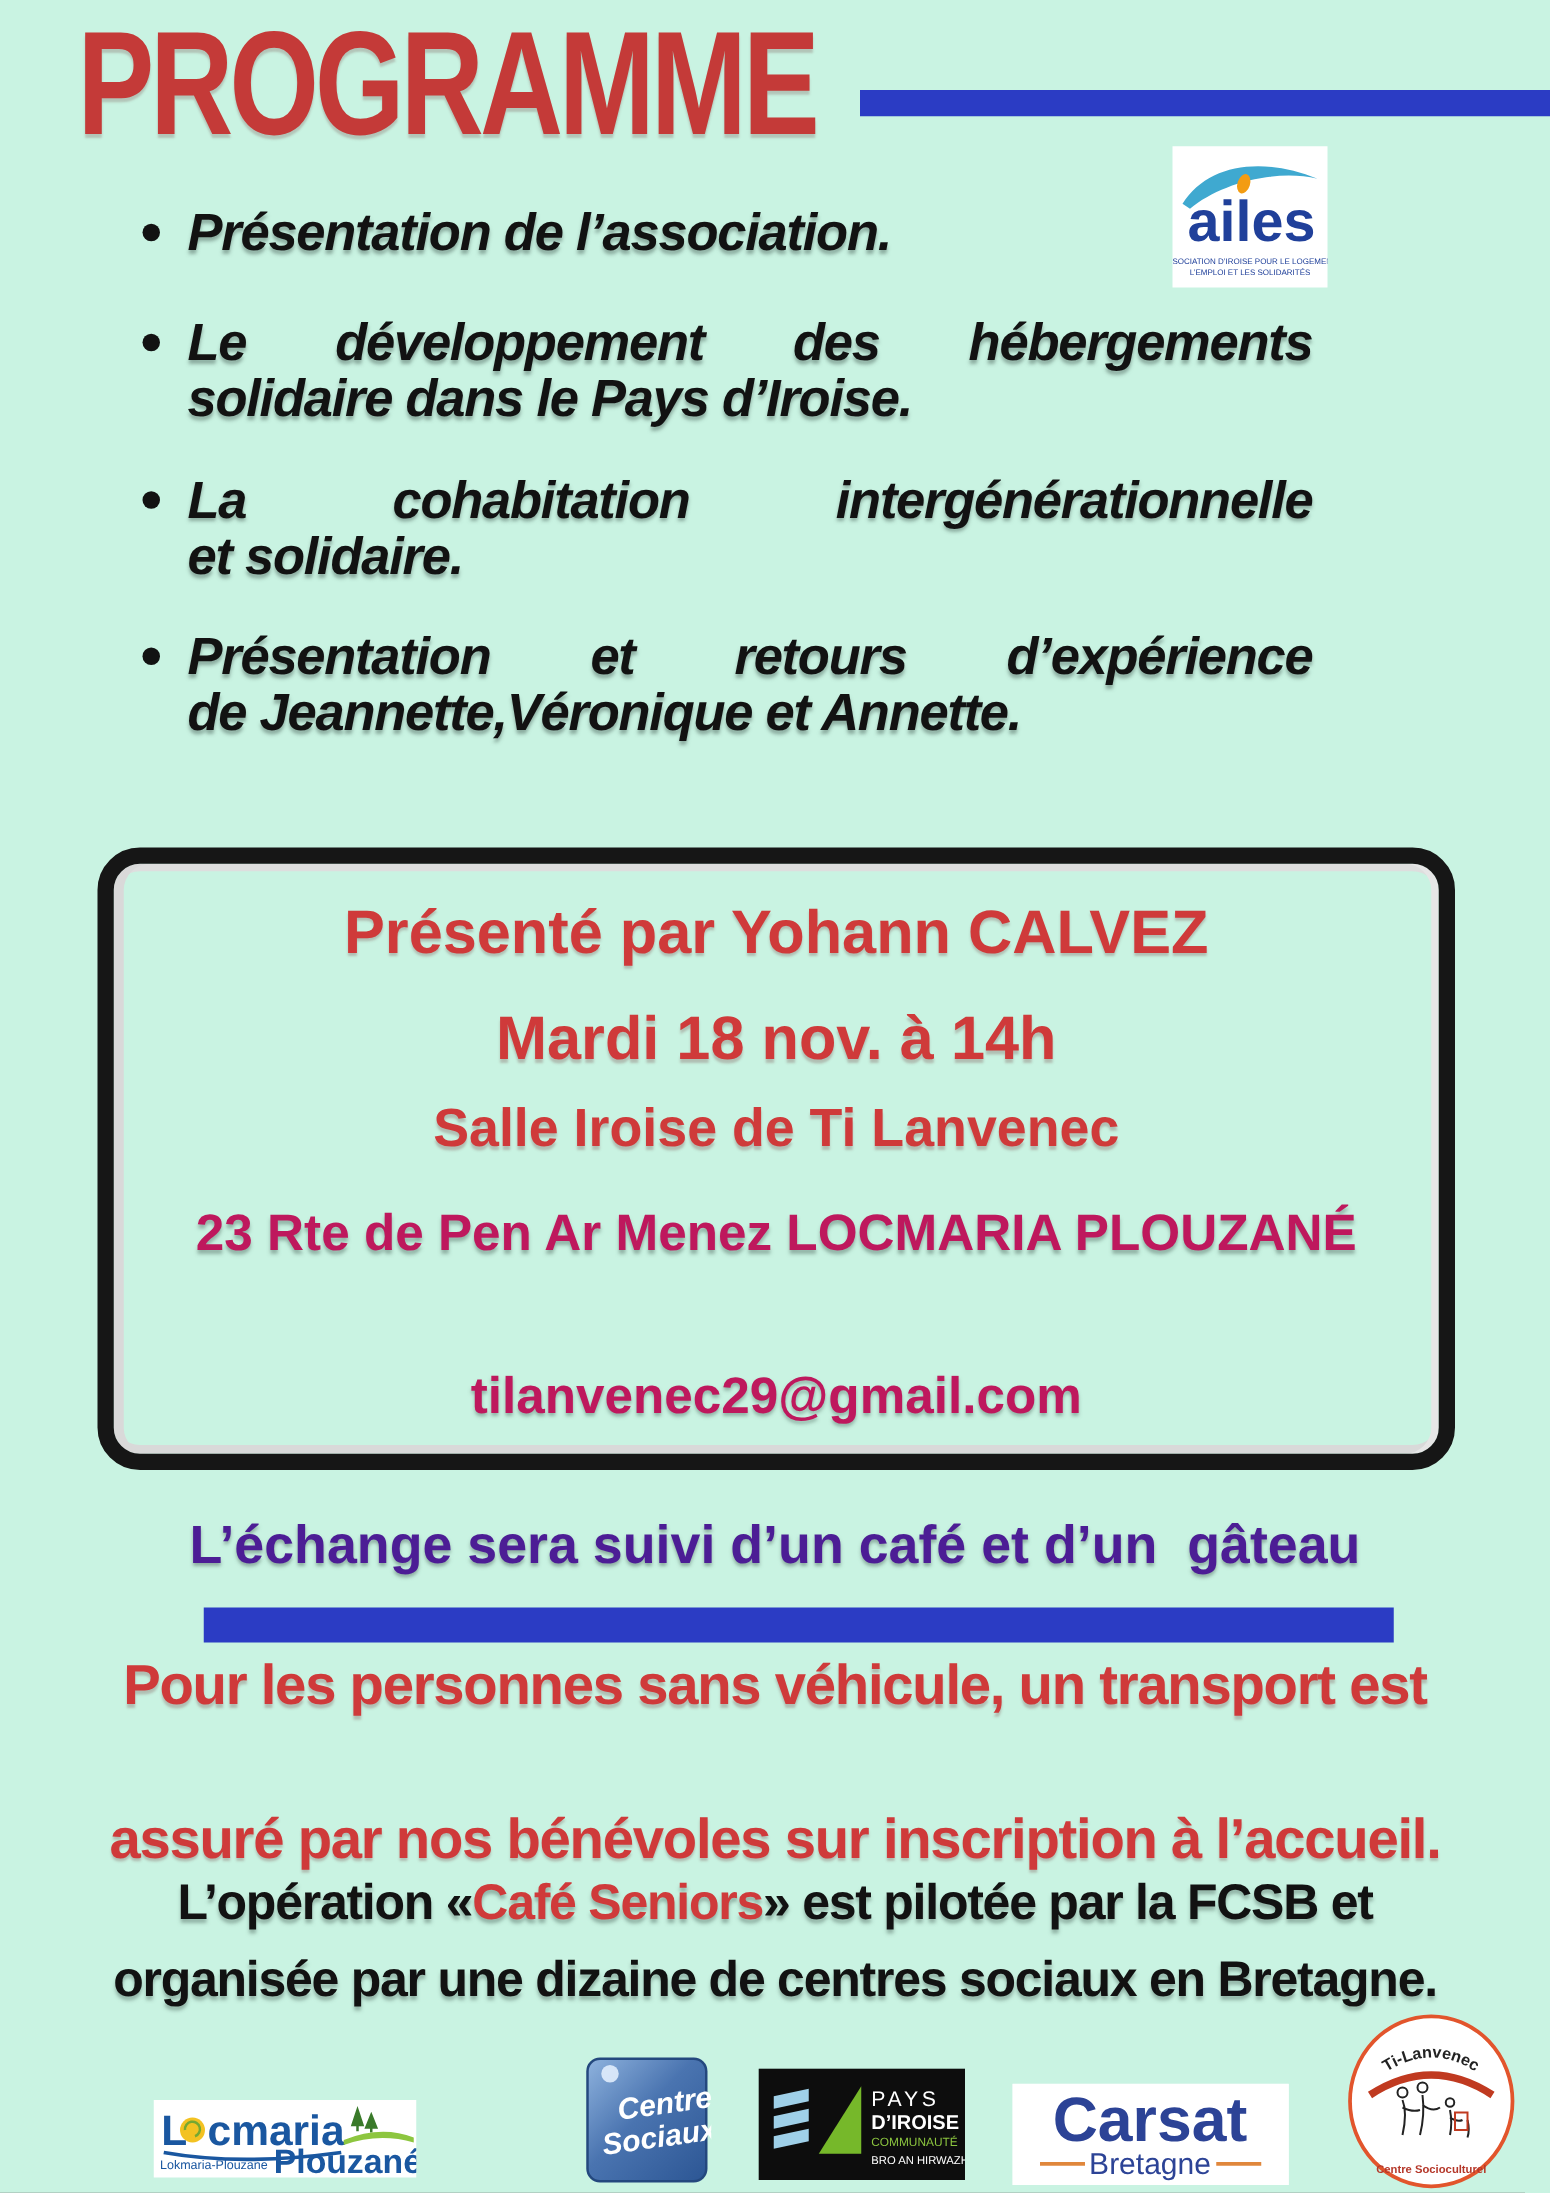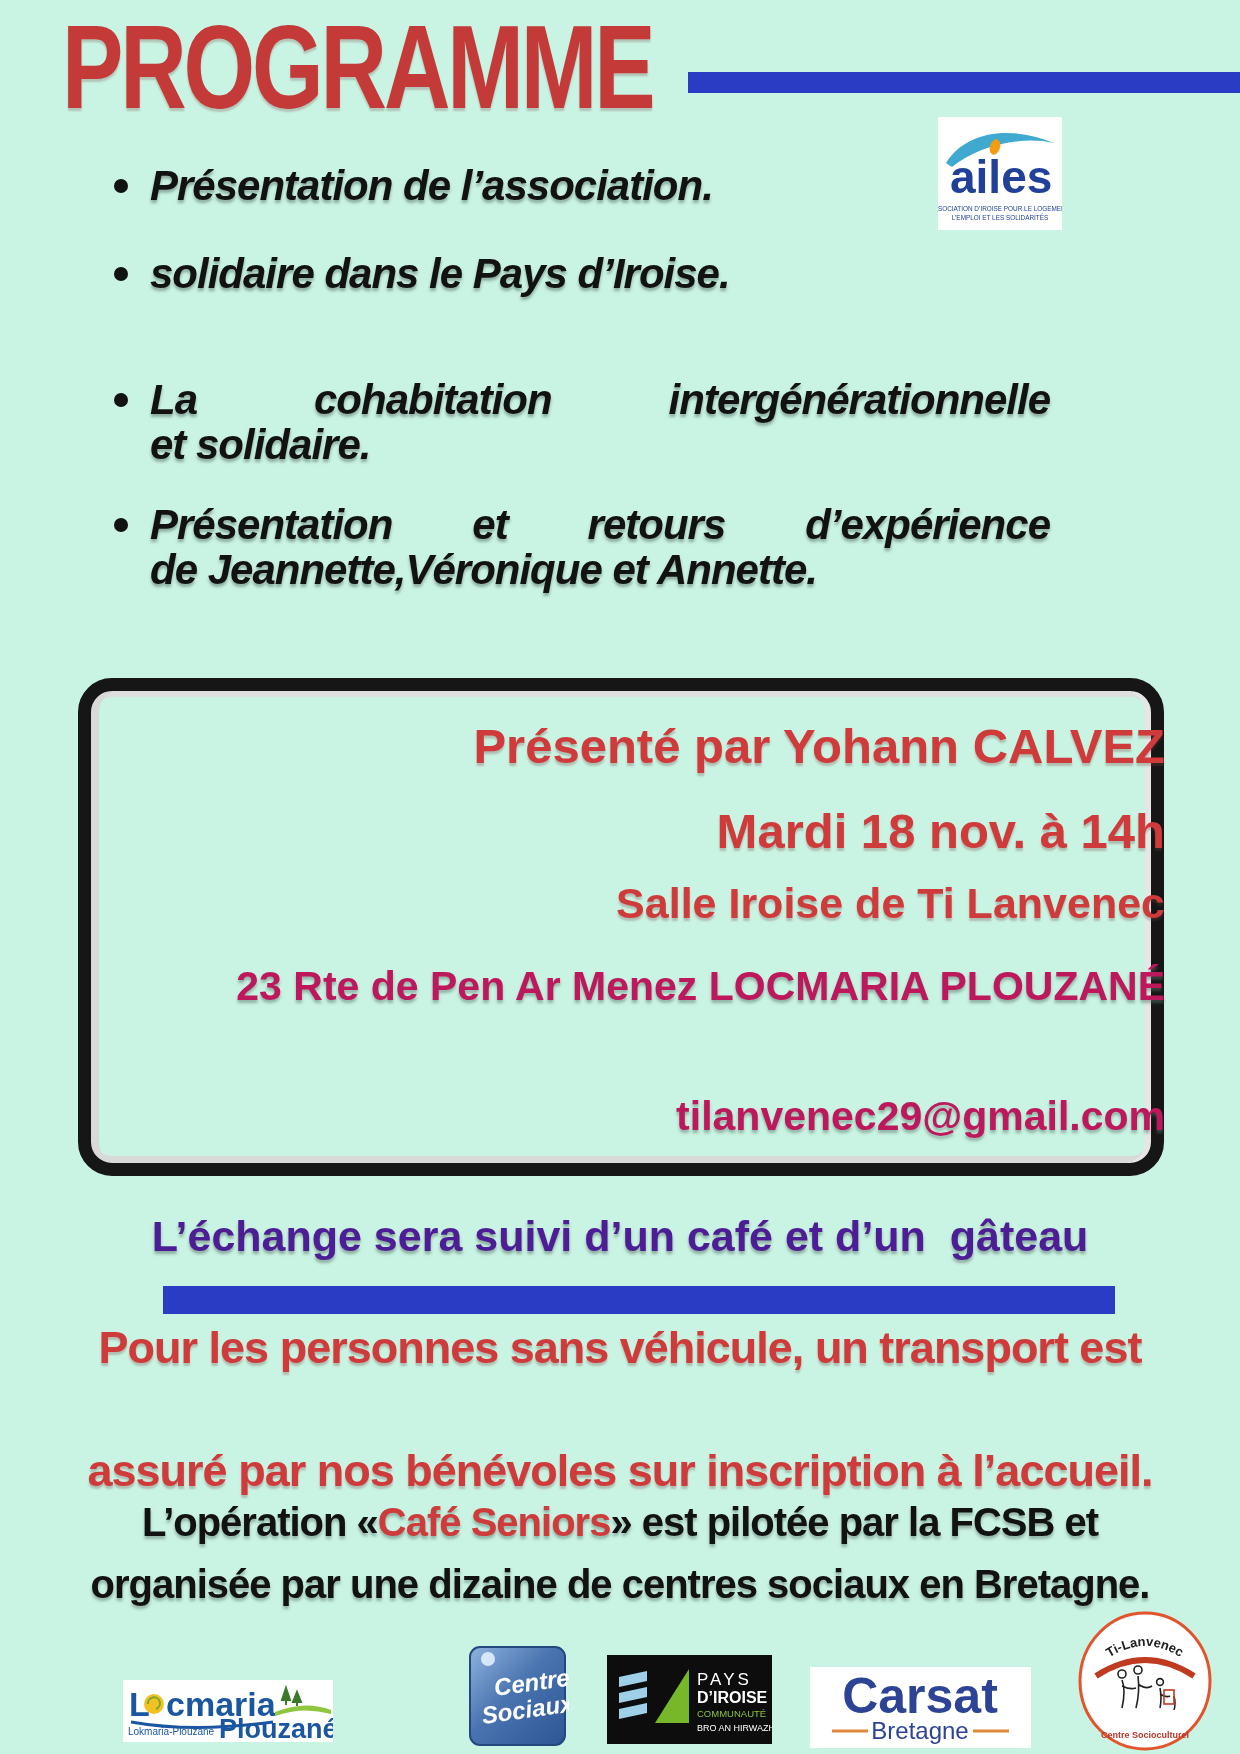--- a/index.html
+++ b/index.html
@@ -44,21 +44,21 @@
     position:absolute;left:938px;top:117px;width:124px;height:113px;
     background:#ffffff;
   }
   
   .event-box{
     position:absolute;left:78px;top:678px;width:1060px;height:472px;
     background:#c9f3e2;
     border:13px solid #161616;border-radius:34px;
     box-shadow:inset 8px 0 0 #d9d9d9,inset -6px 0 0 #e6e6e6,inset 0 6px 0 #dedede,inset 0 -7px 0 #d9d9d9;
   }
-  .event-box .line{position:absolute;left:14px;width:100%;text-align:right;white-space:nowrap;}
+  .event-box .line{position:absolute;left:0;width:100%;text-align:center;white-space:nowrap;}
   .ev-red{color:#cf3a3a;font-weight:bold;text-shadow:0 3px 2px rgba(120,70,70,.3);}
   .ev-black{color:#be185d;font-weight:bold;text-shadow:0 3px 3px rgba(90,115,105,.5);}
   .ev-presenter{top:27px;font-size:49px;}
   .ev-datetime{top:112px;font-size:49px;}
   .ev-venue{top:188px;font-size:43px;}
   .ev-address{top:272px;font-size:41px;}
   .ev-phone{top:338px;font-size:41px;}
   .ev-email{top:402px;font-size:41px;}
   
   .cafe-note{
@@ -112,20 +112,21 @@
   <div class="bullet" style="top:164px">
     <span class="dot"></span>
     <span class="btxt">
       <span class="bline">Présentation de l’association.</span>
     </span>
   </div>
 
   <div class="bullet" style="top:252px">
     <span class="dot"></span>
     <span class="btxt">
+      <span class="bline just">Le développement des hébergements</span>
       <span class="bline">solidaire dans le Pays d’Iroise.</span>
     </span>
   </div>
 
   <div class="bullet" style="top:378px">
     <span class="dot"></span>
     <span class="btxt">
       <span class="bline just">La cohabitation intergénérationnelle</span>
       <span class="bline">et solidaire.</span>
     </span>

